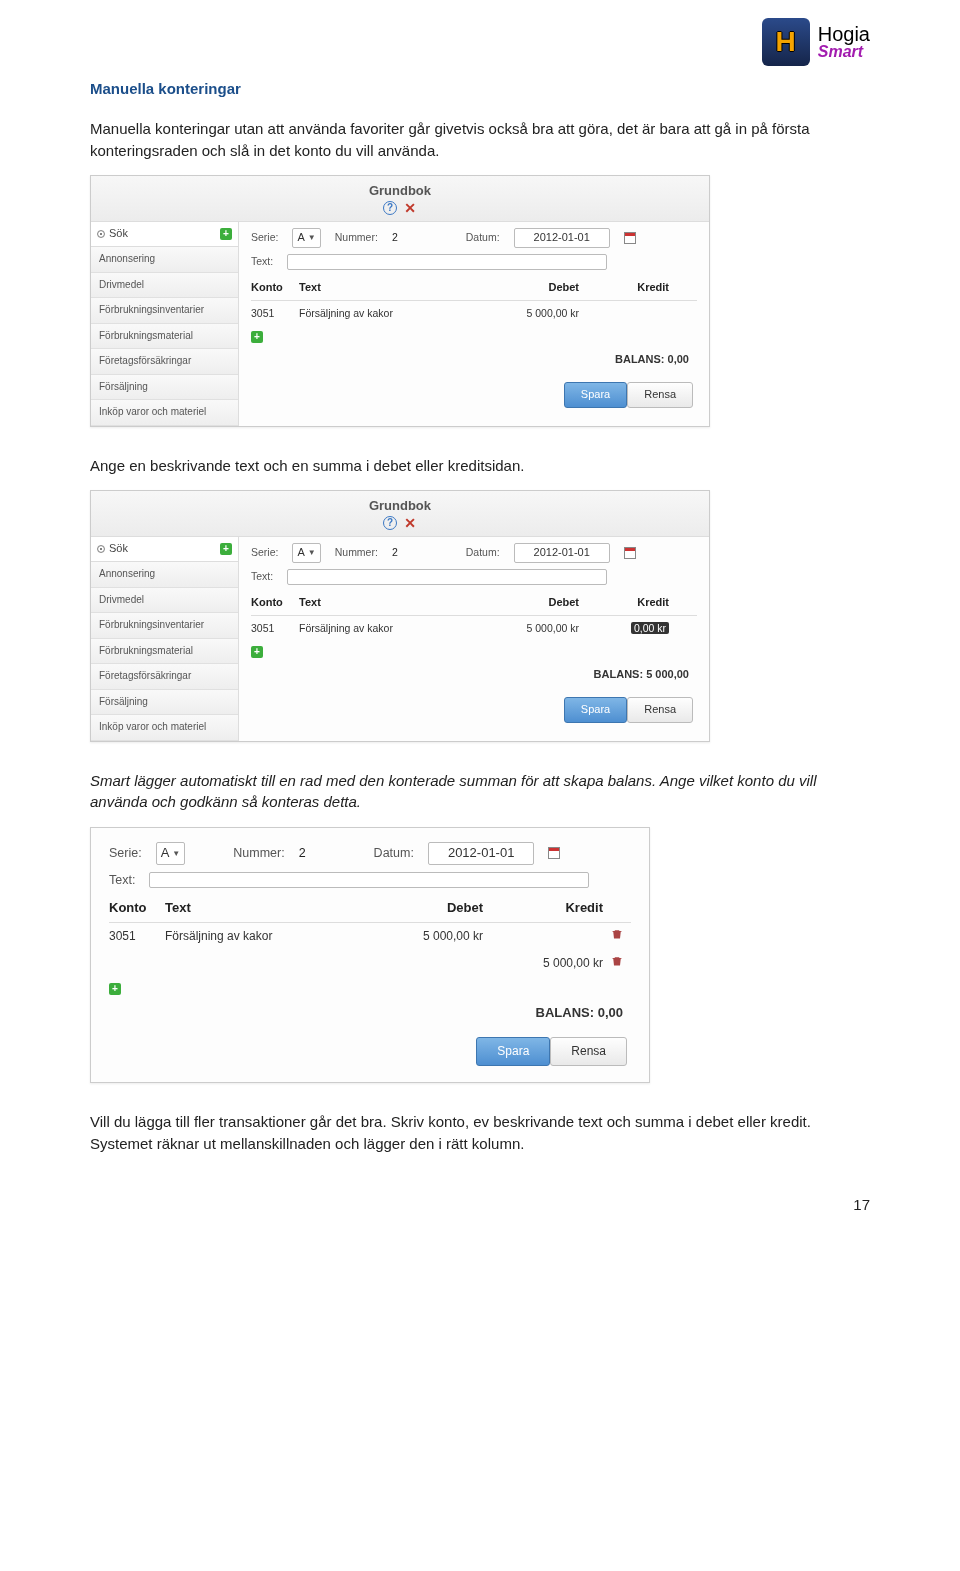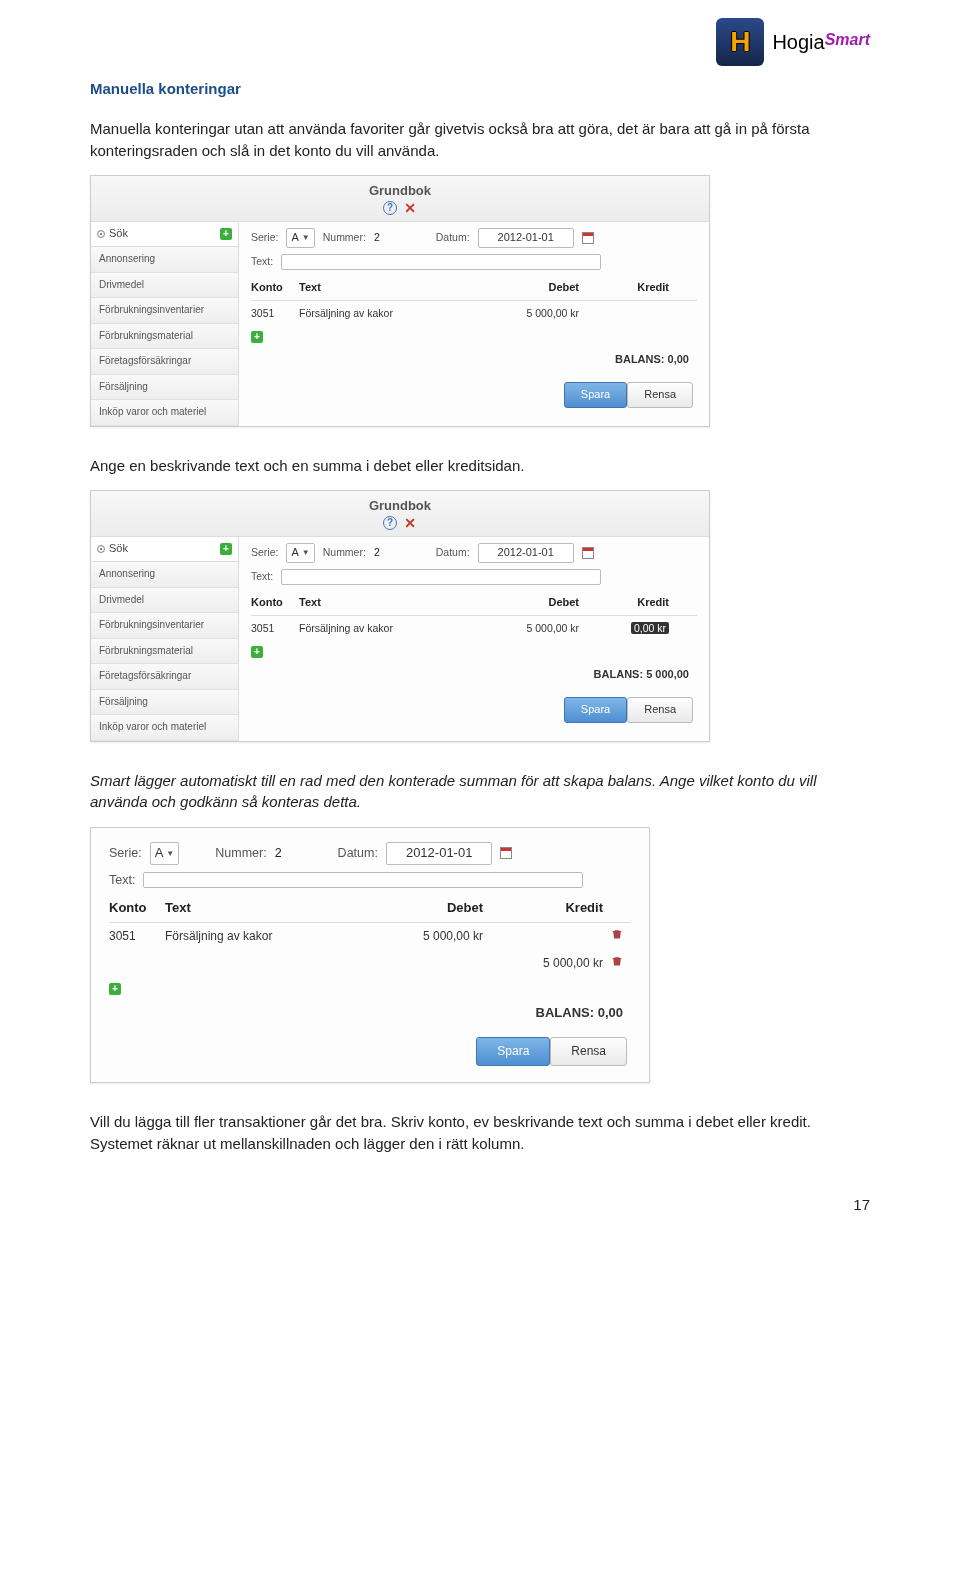--- a/index.html
+++ b/index.html
@@ -1,21 +1,21 @@
 <!DOCTYPE html>
 <html><head>
 <meta charset="utf-8">
 <style>
   * { box-sizing: border-box; margin: 0; padding: 0; }
   body { font-family: "Segoe UI", Arial, sans-serif; background: #fff; width: 960px; margin: 0 auto; color: #222; font-size: 15px; line-height: 1.45; padding: 18px 90px 40px 90px; }
   .logo-row { display:flex; justify-content:flex-end; margin-bottom: 12px; }
   .logo { display:flex; align-items:center; gap:8px; }
   .logo-badge { width:48px; height:48px; background:linear-gradient(#2b4a8a,#15254a); border-radius:6px; display:flex; align-items:center; justify-content:center; }
   .logo-h { font-size:28px; font-weight:900; color:#f4a300; text-shadow: -1px 0 #000, 1px 0 #000, 0 -1px #000, 0 1px #000; }
-  .logo-text { display:flex; flex-direction:row; line-height:1; }
+  .logo-text { display:flex; flex-direction:column; line-height:1; }
   .logo-t1 { font-size:20px; color:#000; font-weight:400; }
   .logo-t2 { font-size:16px; color:#a21caf; font-weight:800; font-style:italic; }
   h2.section-title { color:#1b4e8a; font-size:15px; font-weight:600; margin: 10px 0 18px 0; }
   p.body-text { margin: 0 0 14px 0; }
   p.body-italic { font-style: italic; }
   .page-num { text-align:right; font-size:15px; margin-top:40px; }
 
   
   .shot { border:1px solid #ccc; background:#fdfdfd; margin: 6px 0 28px 0; box-shadow: 0 1px 2px rgba(0,0,0,0.08); font-size:11px; color:#333; }
   .shot-wide { width: 620px; }
@@ -29,21 +29,21 @@
 
   .shot-body { display:flex; }
   .side { width:148px; background:#a21caf; border-right:1px solid #ddd; }
   .side-search { display:flex; align-items:center; padding:4px 6px; gap:4px; border-bottom:1px solid #ddd; background:#fff; }
   .radio { width:8px; height:8px; border:1px solid #888; border-radius:50%; background:#fff; box-shadow: inset 0 0 0 2px #fff, inset 0 0 0 5px #555; }
   .side-search-label { flex:1; color:#444; }
   .plus { width:12px; height:12px; background:#3cae3c; color:#fff; border-radius:2px; font-size:10px; font-weight:900; display:flex; align-items:center; justify-content:center; line-height:1; }
   .side-item { padding:5px 8px; border-bottom:1px solid #e0e0e0; background:linear-gradient(#f9f9f9,#eee); color:#555; font-size:10px; white-space:nowrap; overflow:hidden; text-overflow:ellipsis; }
 
   .main { flex:1; padding:6px 12px 10px 12px; }
-  .form-row { display:flex; align-items:center; gap:8px; margin-bottom:6px; }
+  .form-row { display:flex; align-items:center; gap:14px; margin-bottom:6px; }
   .lbl { color:#555; font-size:10.5px; }
   .val { font-size:10.5px; color:#222; }
   .dd { border:1px solid #bbb; background:#fff; padding:1px 4px; display:inline-flex; align-items:center; gap:3px; border-radius:2px; }
   .caret { font-size:8px; color:#555; }
   .inp { border:1px solid #bbb; background:#fff; padding:1px 19px; border-radius:2px; min-width:28px; display:inline-block; }
   .cal-icon { width:12px; height:12px; border:1px solid #888; background:#fff; position:relative; }
   .cal-icon::before { content:""; position:absolute; left:0; right:0; top:0; height:3px; background:#c33; }
   .tinput { border:1px solid #bbb; background:#fff; height:16px; border-radius:2px; }
   .w-full { width: 320px; }
 

